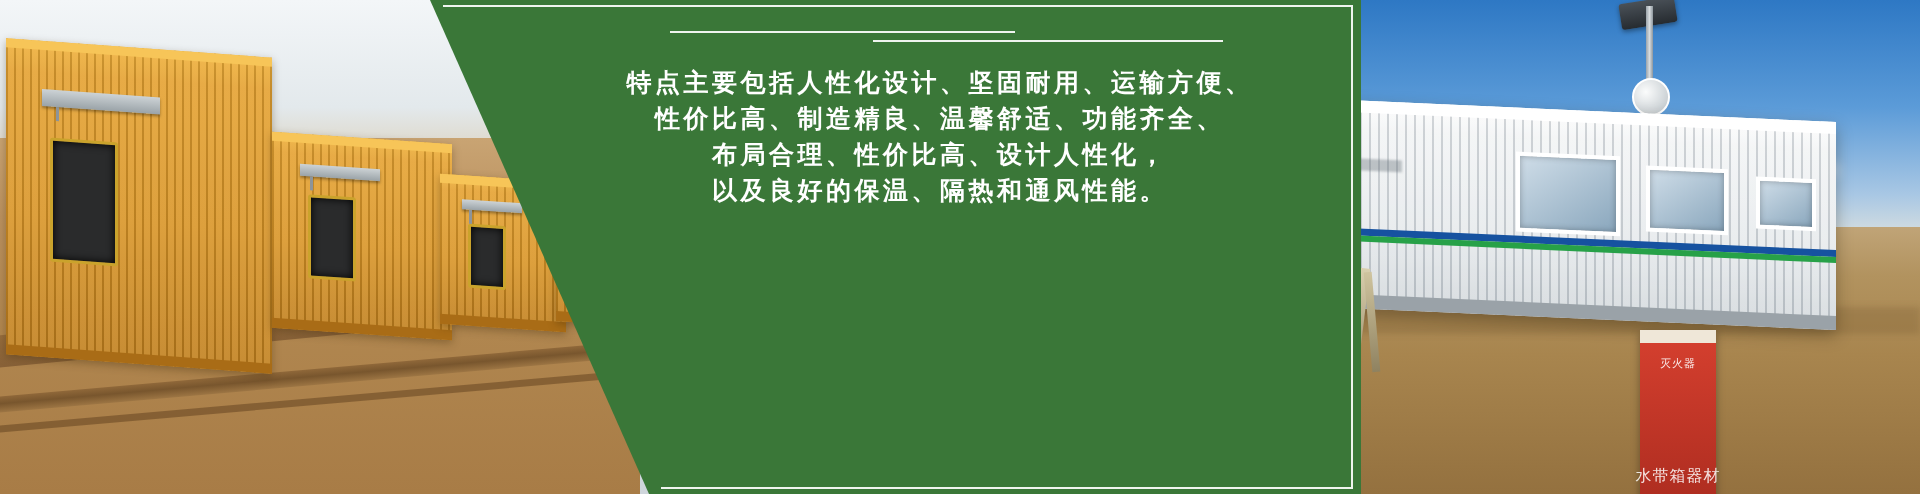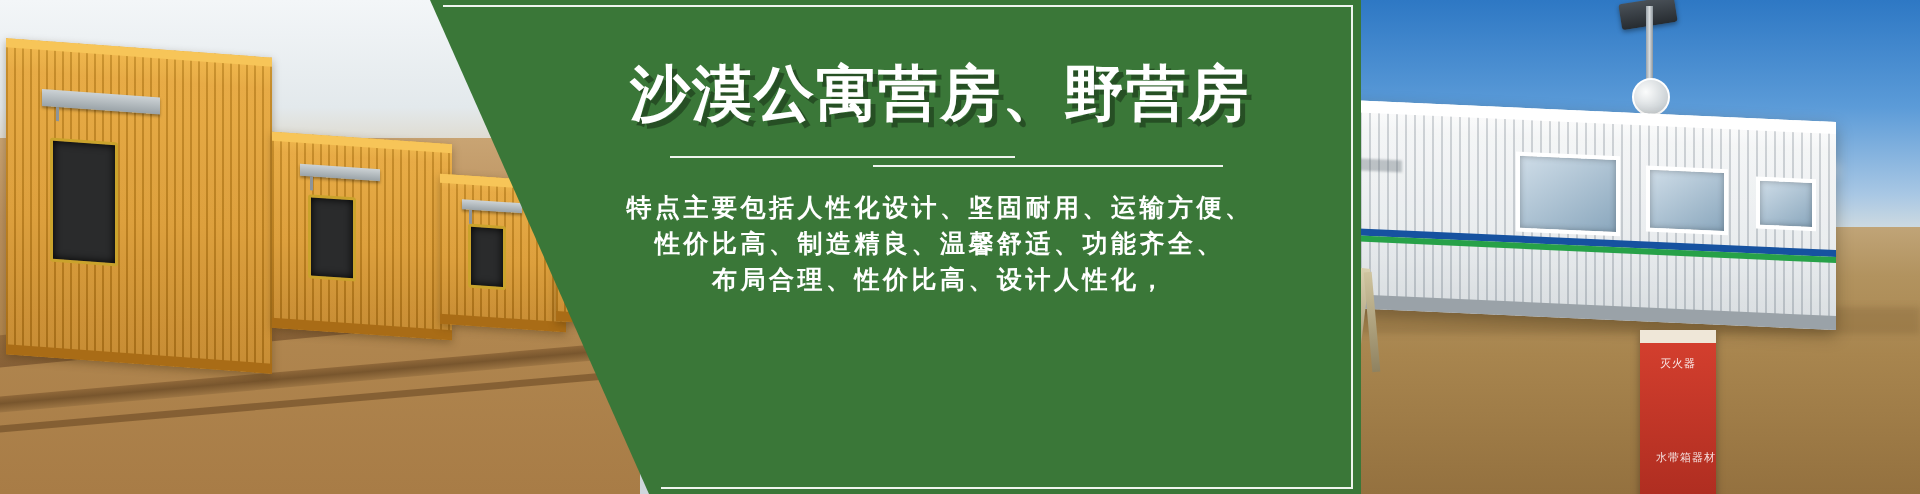--- a/index.html
+++ b/index.html
@@ -102,22 +102,22 @@
     background:linear-gradient(90deg,#d8463a,#b42f26);}
   .planks{position:absolute;left:234px;top:268px;width:10px;height:104px;
     background:linear-gradient(#d9cfae,#9a8c68);transform:rotate(7deg);}
   .planks2{position:absolute;left:248px;top:272px;width:8px;height:100px;
     background:linear-gradient(#cfc49f,#8f8260);transform:rotate(-5deg);}
   .redbox{position:absolute;left:520px;top:330px;width:76px;height:196px;
     background:linear-gradient(#d6402f,#a82a1e);box-shadow:0 3px 8px rgba(0,0,0,.35);}
   .redbox-t{position:absolute;left:0;right:0;top:0;height:13px;background:#efe7d8;}
   .redbox-txt{position:absolute;left:50%;top:26px;transform:translateX(-50%);
     color:#fff;font-size:11px;letter-spacing:1px;opacity:.9;}
-  .redbox-txt2{position:absolute;left:50%;top:120px;transform:translateX(-50%);
-    color:#fff;font-size:11px;letter-spacing:1px;opacity:.85;white-space:nowrap;margin-left:8px;}
+  .redbox-txt2{position:absolute;left:50%;top:136px;transform:translateX(-50%);
+    color:#fff;font-size:16px;letter-spacing:1px;opacity:.85;white-space:nowrap;}
 
   
   .green-panel{
     position:absolute;left:0;top:0;width:1920px;height:494px;
     pointer-events:none;
   }
   .green-shape{
     position:absolute;left:0;top:0;width:1920px;height:494px;
     background:#3a7738;
     -webkit-clip-path:polygon(430px 0px, 1361px 0px, 1361px 494px, 1226px 494px, 649px 494px);
@@ -229,27 +229,27 @@
   </div>
 
   <div class="green-panel">
     <div class="green-shape"></div>
     <svg class="green-inner-line" width="1920" height="494" viewBox="0 0 1920 494">
       <polyline points="443,6 1352,6 1352,488 1235,488 661,488" fill="none" stroke="#ffffff" stroke-width="2" opacity="0.92"></polyline>
     </svg>
   </div>
 
   <div class="content">
-    <div class="title">沙漠公寓营房、野营房</div>
 
     <div class="divider">
       <div class="line-a"></div>
       <div class="line-b"></div>
     </div>
 
     <div class="body-text">
       <div>特点主要包括人性化设计、坚固耐用、运输方便、</div>
       <div>性价比高、制造精良、温馨舒适、功能齐全、</div>
       <div>布局合理、性价比高、设计人性化，</div>
+      <div>以及良好的保温、隔热和通风性能。</div>
     </div>
   </div>
 
 </div>
 
 </body></html>

